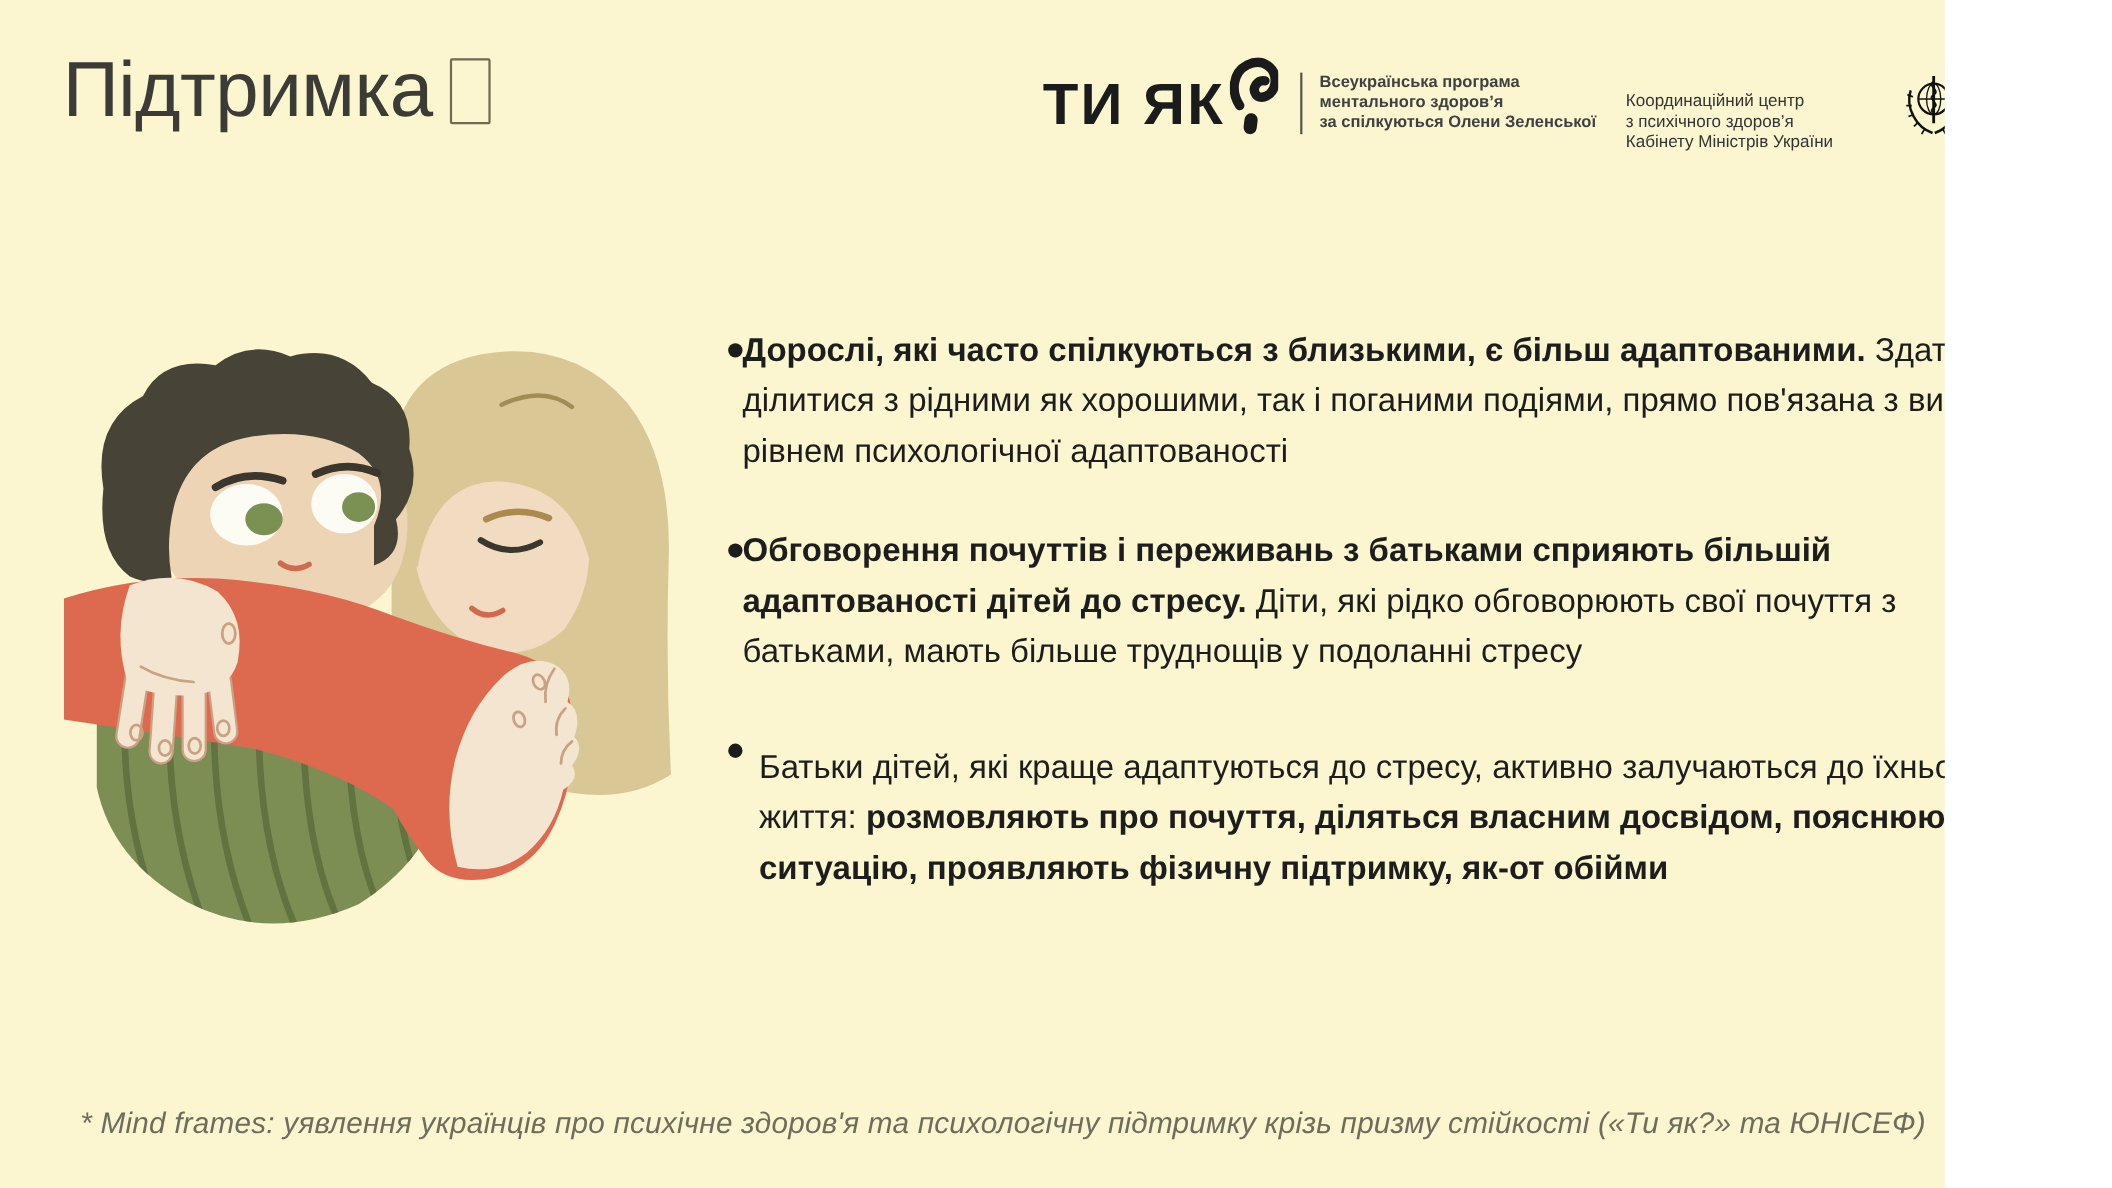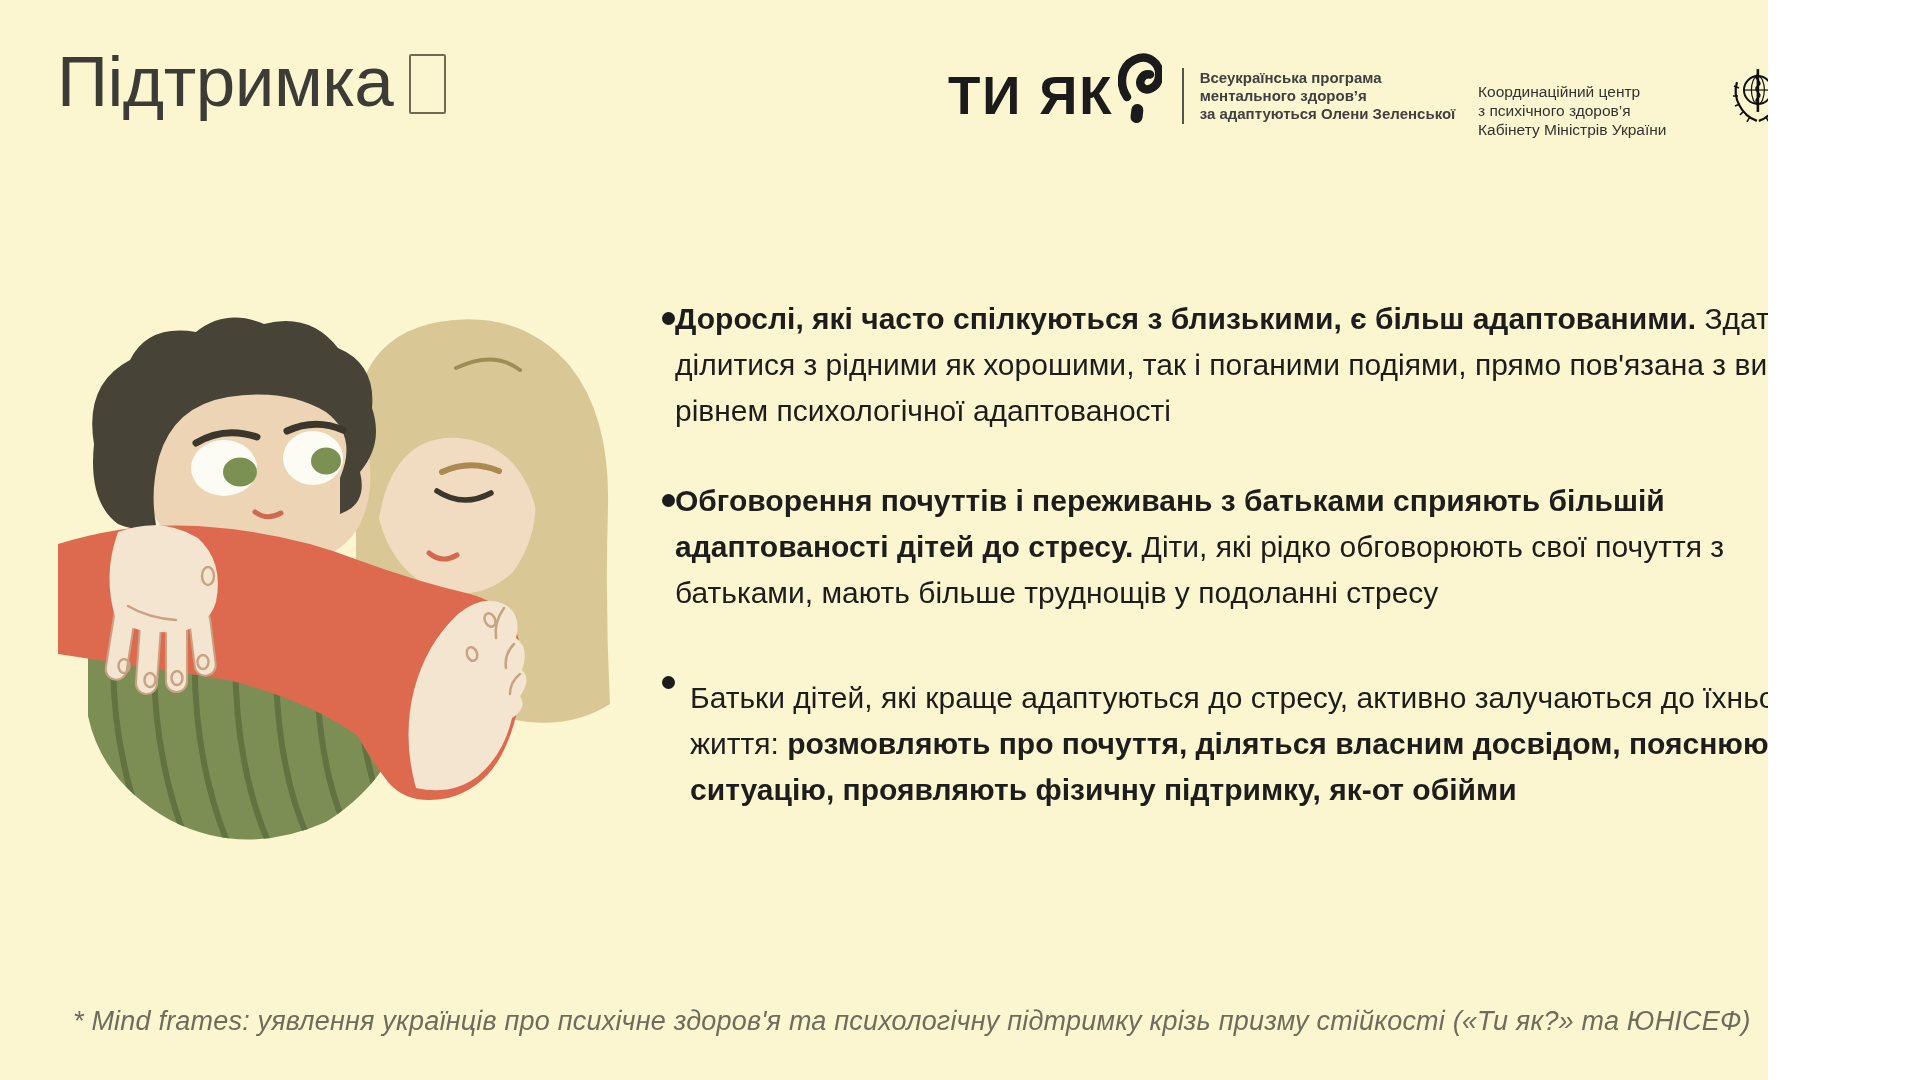--- a/index.html
+++ b/index.html
@@ -7,21 +7,21 @@
          font-family:"Liberation Sans",sans-serif;}
 
   
   .title{position:absolute;left:57px;top:40px;font-size:71px;line-height:84px;
          color:#3c3b36;font-weight:500;letter-spacing:-0.5px;}
   .title .line{display:block;white-space:nowrap;}
   .tofu{display:inline-block;width:33px;height:56px;border:2.5px solid #6f6a50;
         border-radius:2px;margin-left:16px;vertical-align:-8px;}
 
   
-  .tyyak{position:absolute;left:948px;top:66px;display:flex;align-items:center;}
+  .tyyak{position:absolute;left:948px;top:66px;display:flex;align-items:flex-start;}
   .wordmark{font-size:53px;font-weight:700;color:#1b1b1b;letter-spacing:2px;line-height:60px;}
   .qmark{margin:-14px 0 0 4px;}
   .tyyak-div{width:2px;height:56px;background:#2a2a2a;opacity:.8;margin:0 16px 0 20px;}
   .tagline{font-size:15px;line-height:18px;font-weight:600;color:#404040;}
   .coord{position:absolute;left:1478px;top:82px;font-size:15.5px;line-height:19px;
          color:#333;font-weight:500;}
   .who{position:absolute;left:1730px;top:60px;display:flex;}
   .who-emblem{margin-top:6px;}
   .who-text{margin-left:9px;}
   .who-name{font-size:19px;font-weight:700;line-height:21px;color:#0f172a;}
@@ -54,21 +54,21 @@
   <div class="tyyak">
     <span class="wordmark">ТИ ЯК</span>
     <svg class="qmark" width="44" height="72" viewBox="0 0 44 72">
       <path d="M9,44 C1,32 2,14 16,7 C30,0 43,10 41,24 C39.5,35 28,40 23.5,33.5 C20,28 25,20 32,21.5" fill="none" stroke="#1b1b1b" stroke-width="8.5" stroke-linecap="round"></path>
       <rect x="13" y="51" width="12" height="19" rx="6" fill="#1b1b1b" transform="rotate(7 19 60)"></rect>
     </svg>
     <span class="tyyak-div"></span>
     <span class="tagline">
       <span>Всеукраїнська програма</span><br>
       <span>ментального здоров’я</span><br>
-      <span>за адаптуються Олени Зеленської</span>
+      <span>за спілкуються Олени Зеленської</span>
     </span>
   </div>
 
   <div class="coord">
     <span>Координаційний центр</span><br>
     <span>з психічного здоров’я</span><br>
     <span>Кабінету Міністрів України</span>
   </div>
 
   <div class="who">

